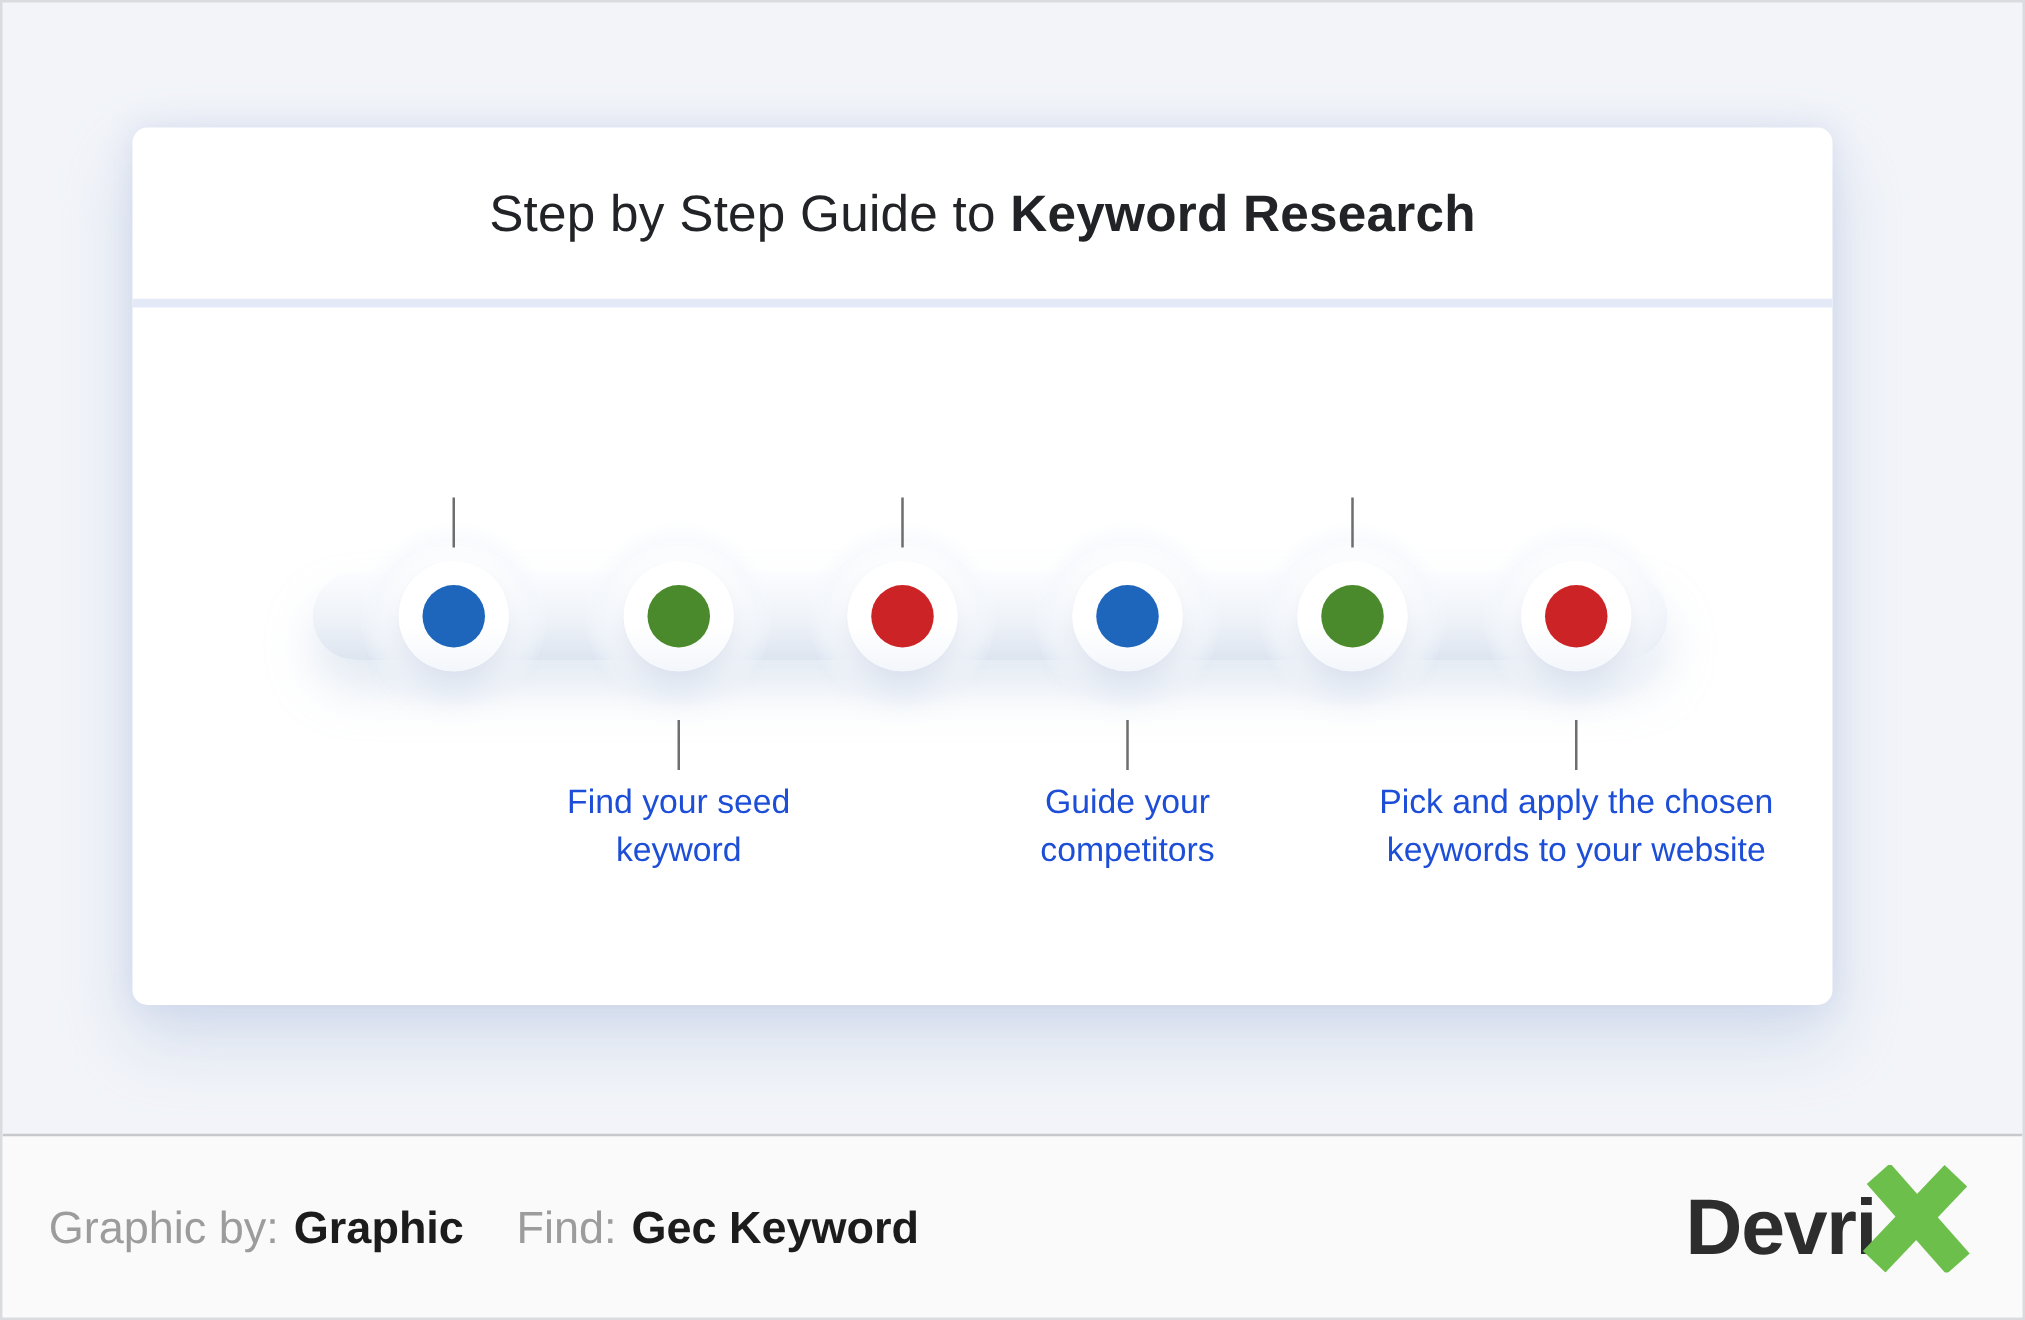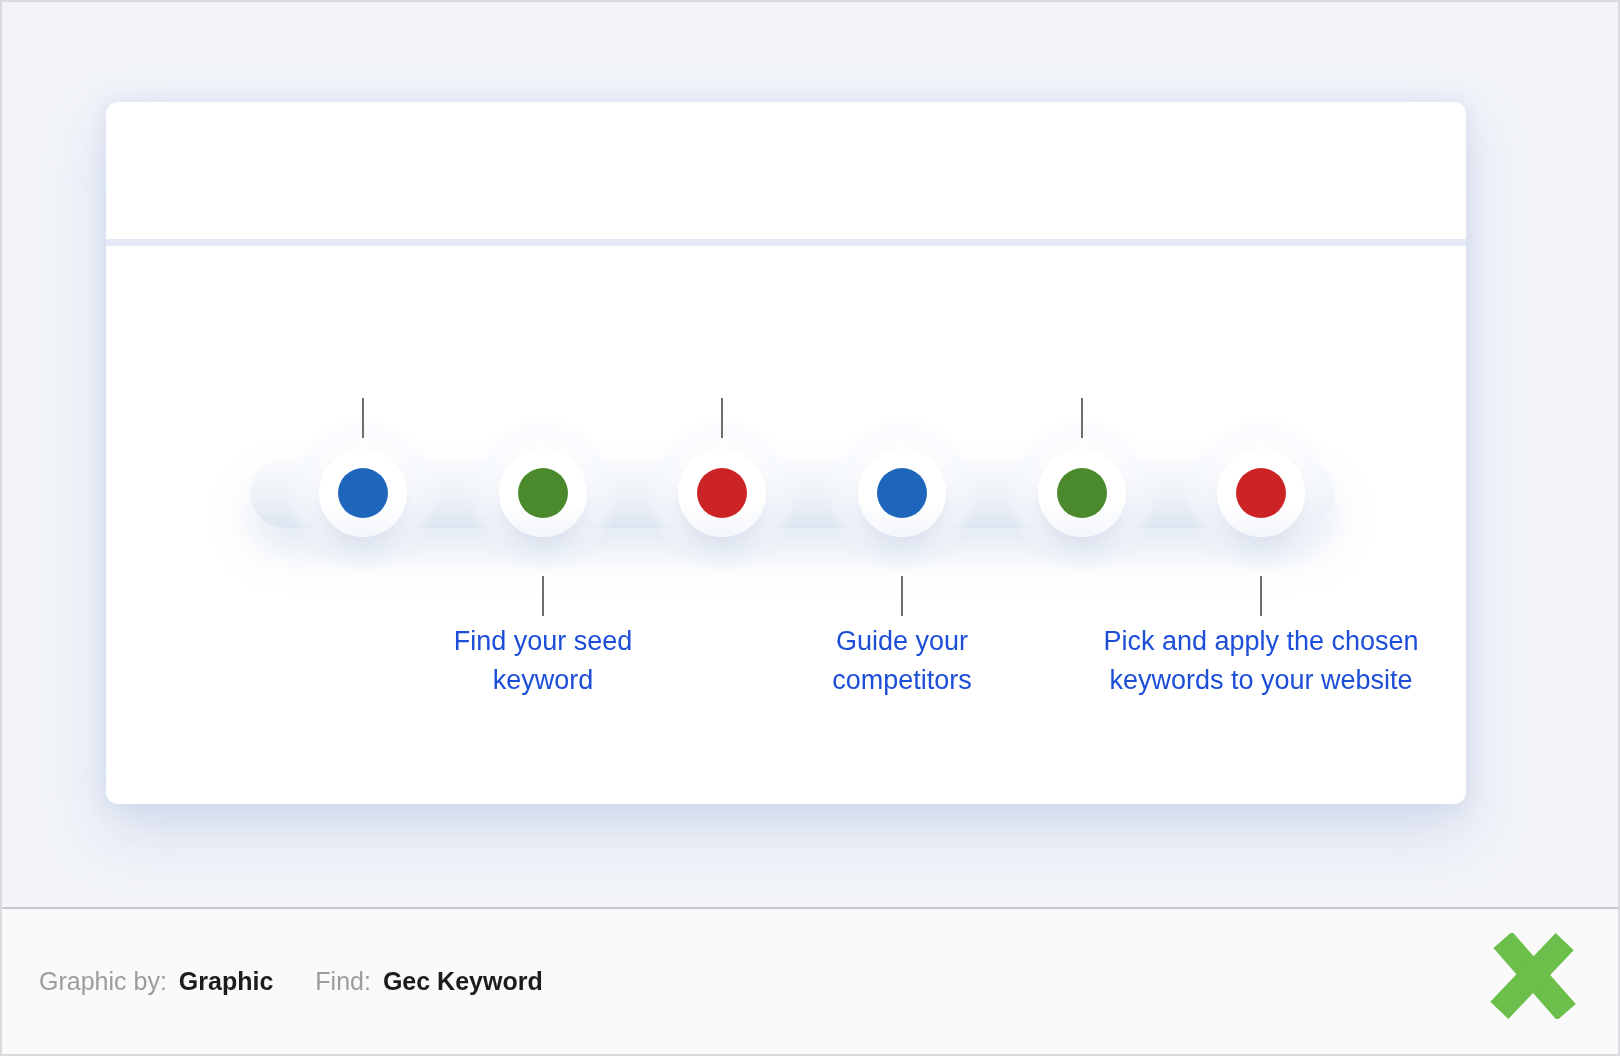--- a/index.html
+++ b/index.html
@@ -52,34 +52,37 @@
     white-space:pre-line;
   } 
   .step-label.below{top:620px;}
   
   .footer{
     position:absolute;left:0;bottom:0;width:100%;height:147px;box-sizing:border-box;
     background:#fafafa;border-top:2px solid #c7c8ca;
     display:flex;align-items:center;justify-content:space-between;
     padding:0 40px 0 37px;
   }
-  .credits{font-size:25px;color:#1c1c1c;display:flex;align-items:baseline;gap:12px;}
+  .credits{font-size:36px;color:#1c1c1c;display:flex;align-items:baseline;gap:12px;}
   .credits .muted{color:#9c9c9c;font-weight:400;}
   .credits .strong{color:#1c1c1c;font-weight:700;}
   .credits .gap{display:inline-block;width:18px;}
   .logo{display:flex;align-items:center;}
   .logo-text{font-size:63px;font-weight:700;color:#2d2d2d;letter-spacing:-1px;}
   .logo-x{margin-left:-15px;transform:translateY(-4px);}
 </style>
 </head>
 <body>
 
 <div class="page">
 
   <div class="card">
+    <div class="card-header">
+      <div class="title"><span>Step by Step Guide to </span><span class="bold">Keyword Research</span></div>
+    </div>
     <div class="header-sep"></div>
   </div>
 
   <div class="timeline">
     <div class="track"></div>
 
     <div class="step" style="left:361px">
       <div class="halo"></div>
 
       <div class="tick above"></div>
@@ -139,20 +142,21 @@
 
   <div class="footer">
     <div class="credits">
       <span class="muted">Graphic by:</span>
       <span class="strong">Graphic</span>
       <span class="gap"></span>
       <span class="muted">Find:</span>
       <span class="strong">Gec Keyword</span>
     </div>
     <div class="logo">
+      <span class="logo-text">Devri</span>
       <span class="logo-x">
         <svg width="92" height="86" viewBox="0 0 100 100" aria-hidden="true">
           <g id="logo-x-strokes">
             <path d="M16 8 L90 92" stroke="#6bbf4a" stroke-width="29" fill="none"></path>
             <path d="M88 10 L12 90" stroke="#6bbf4a" stroke-width="29" fill="none"></path>
           </g>
         </svg>
       </span>
     </div>
   </div>

